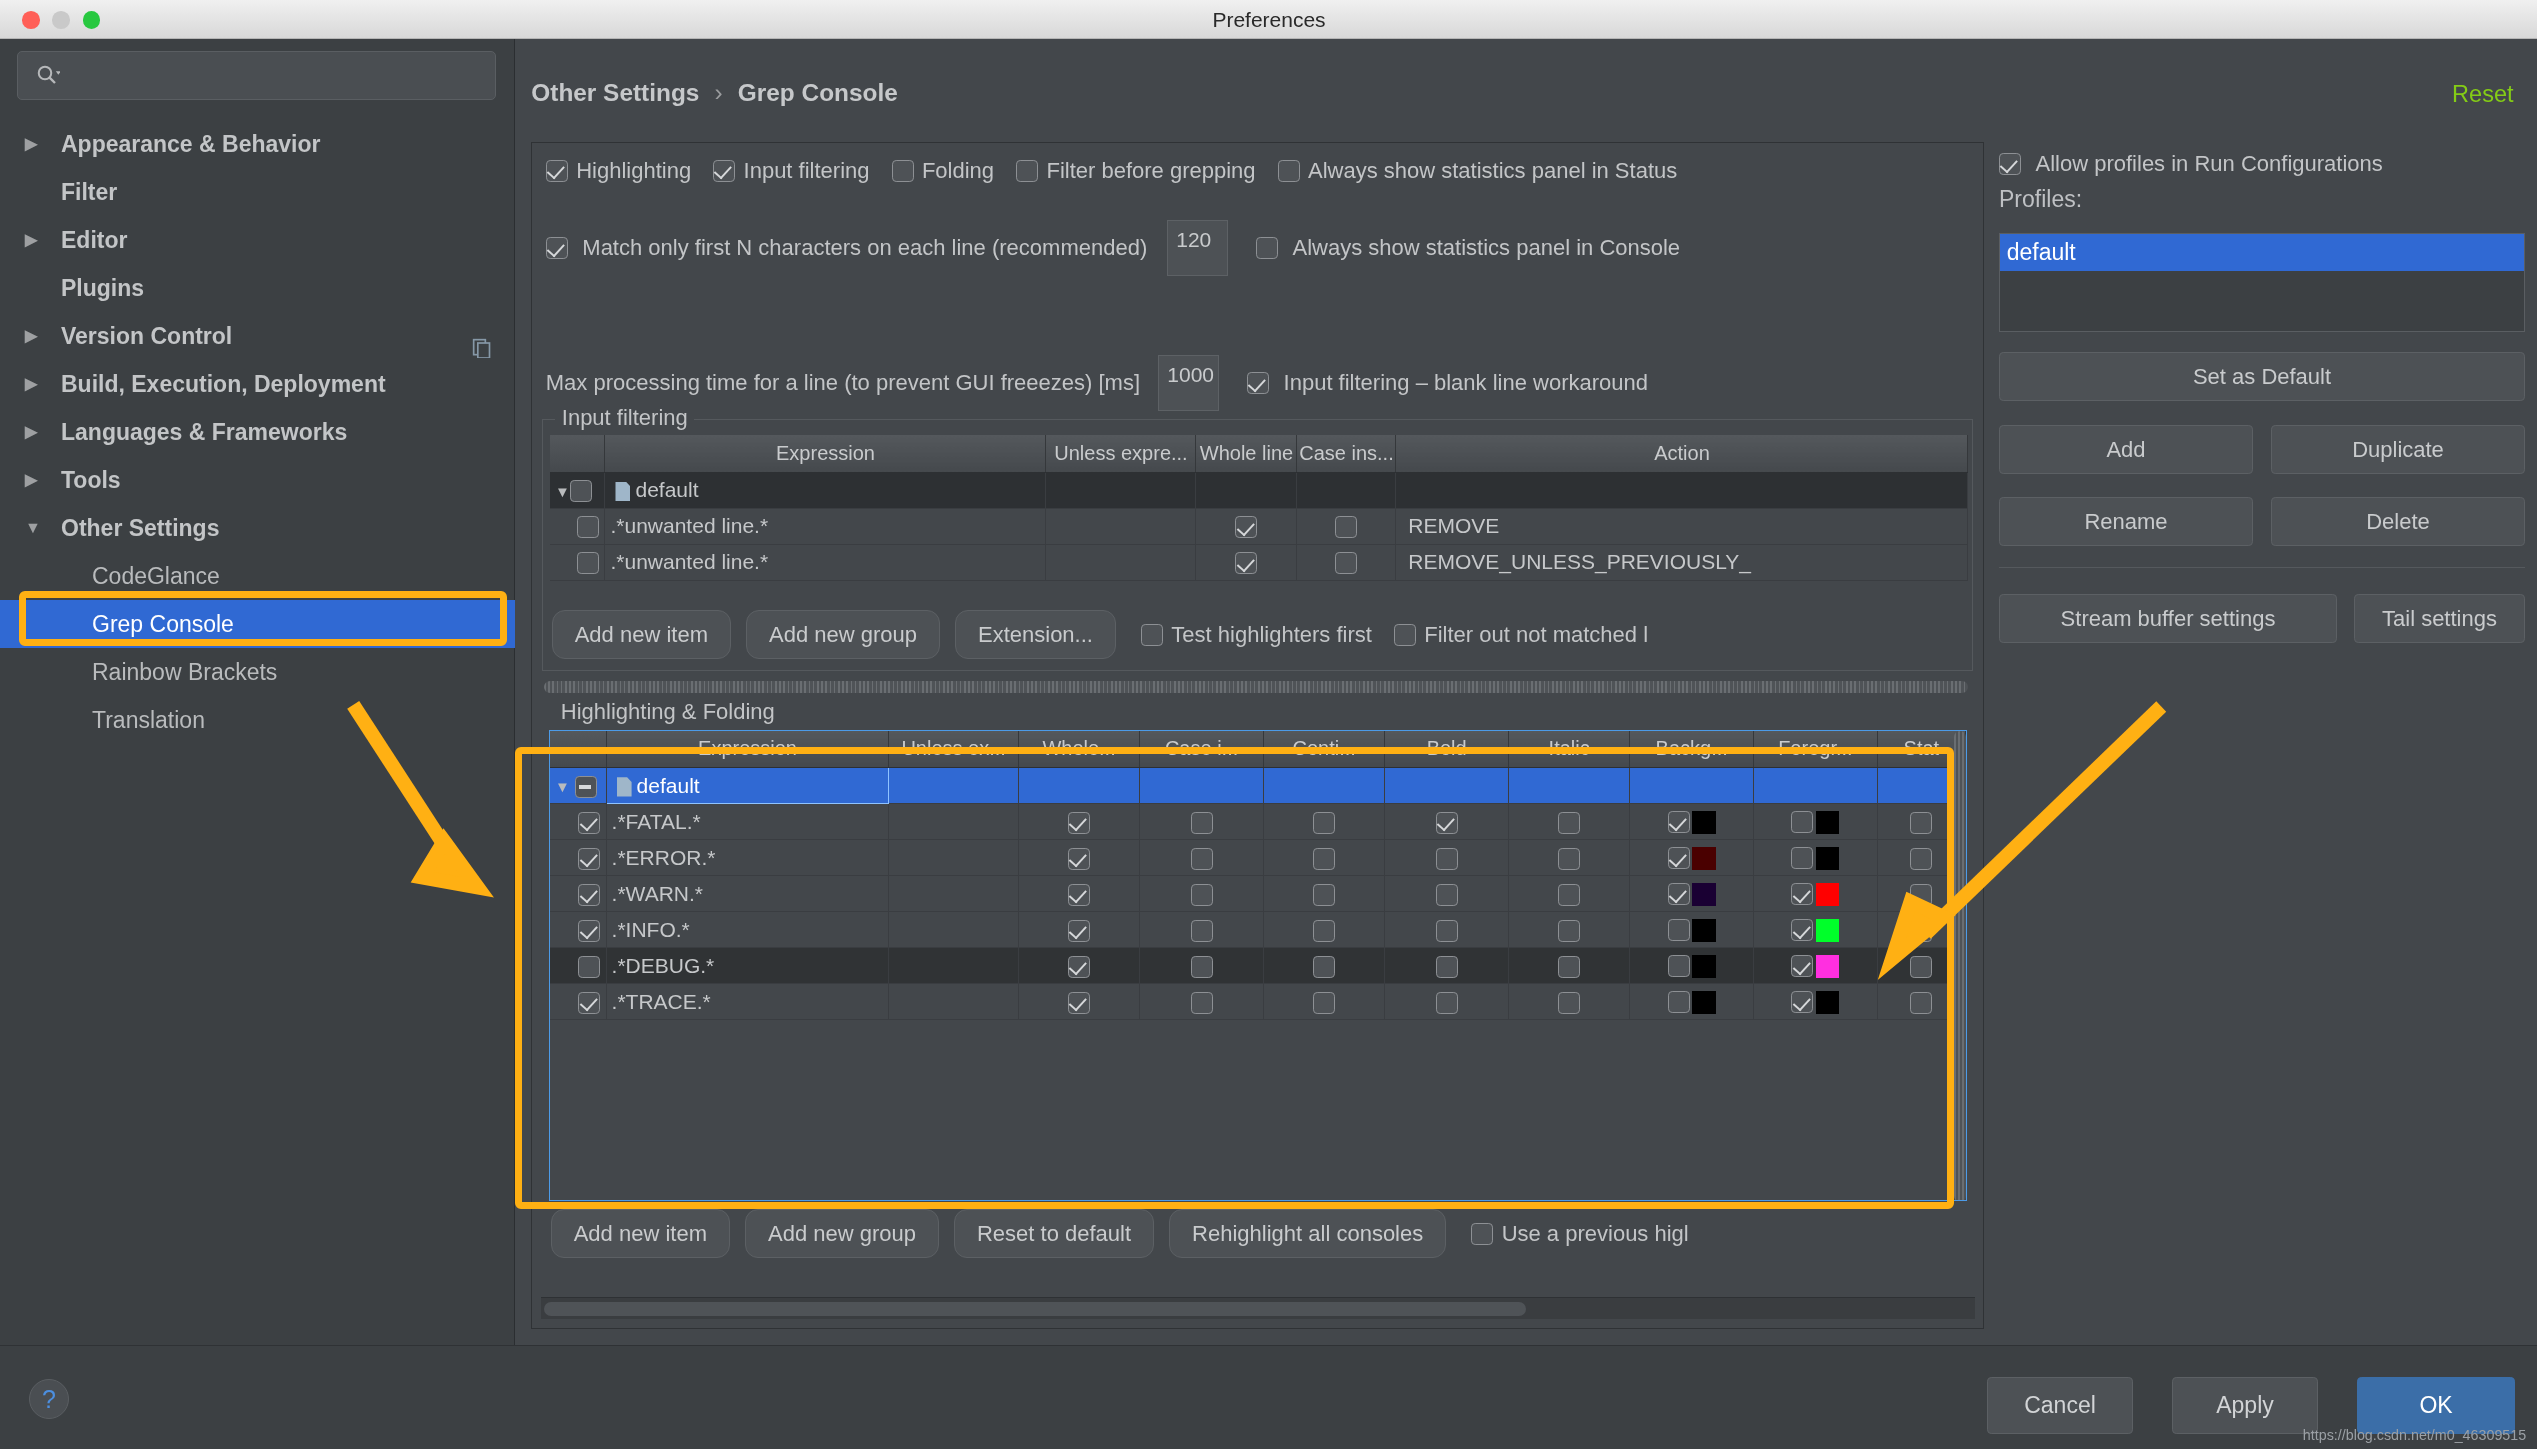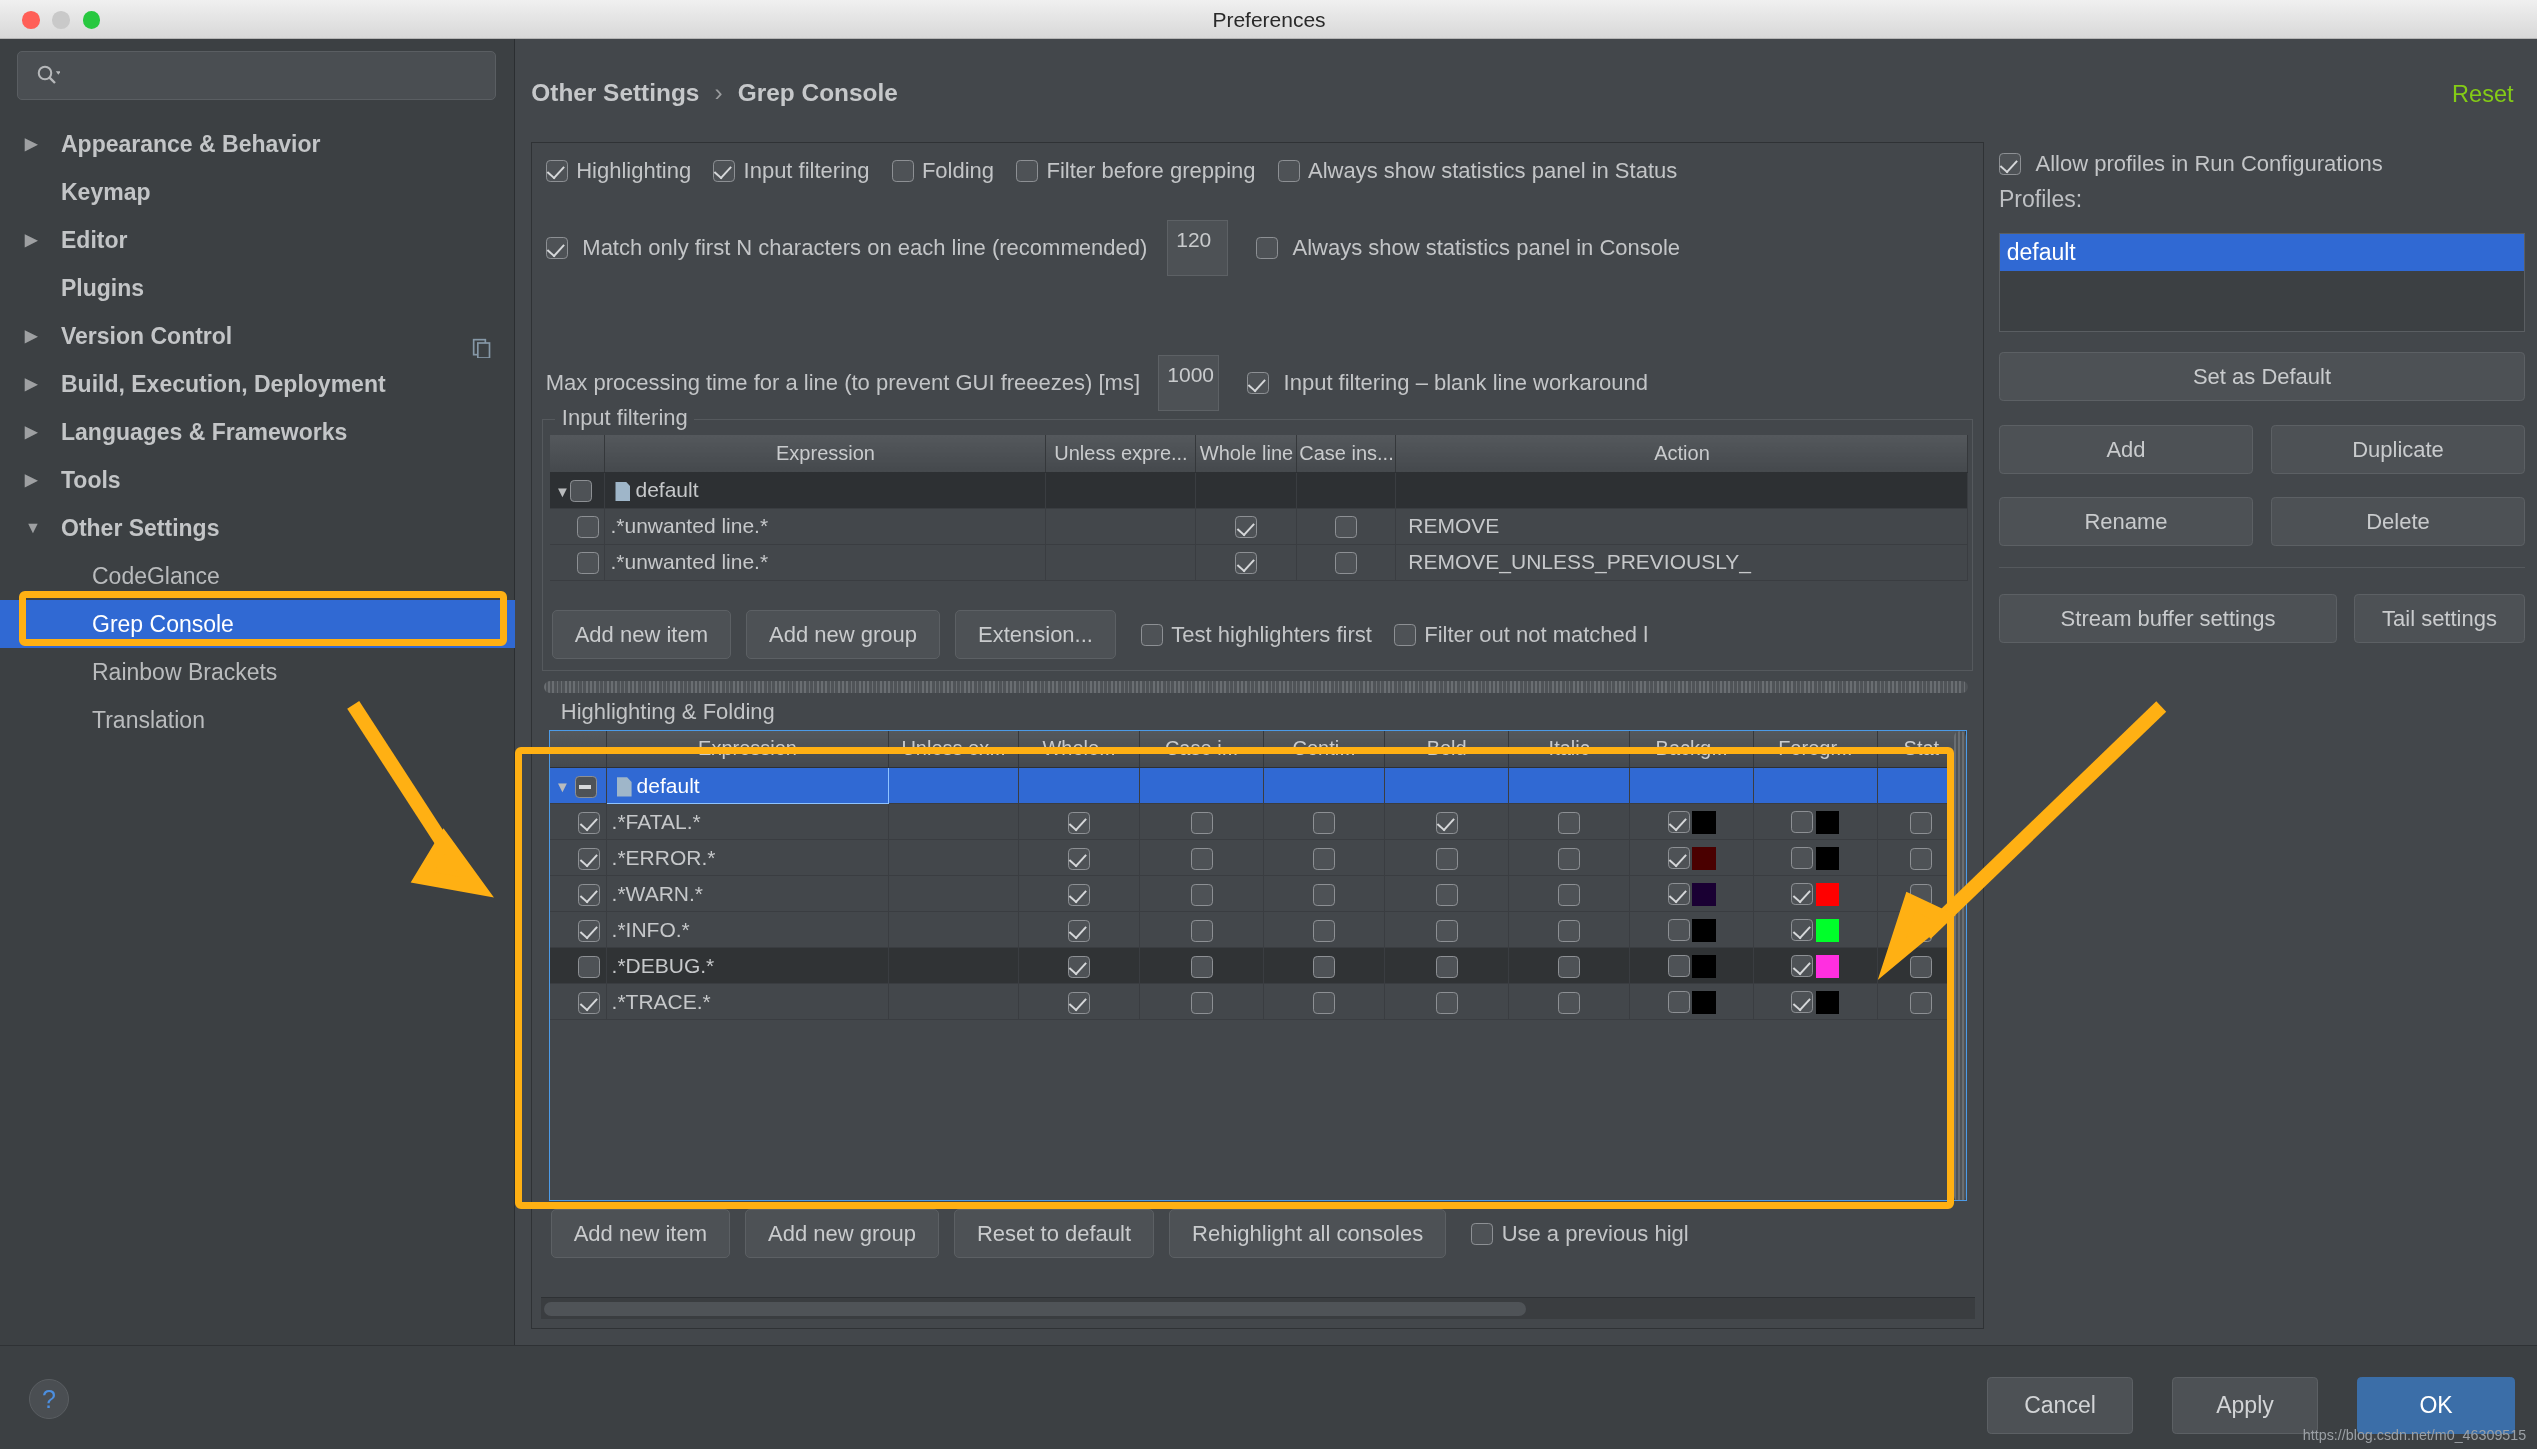--- a/index.html
+++ b/index.html
@@ -113,21 +113,21 @@
   tr.alt td { background:#303335; }
   tr.sel td { background:#3069d3; color:#fff; }
   .swatch { display:inline-block; width:23.5px; height:23.5px; vertical-align:middle; margin-left:2.5px;}
   .cellchk { text-align:center; }
   .tri { display:inline-block; font-size:15px; color:#b9bbbd; vertical-align:middle;}
   .fileic { display:inline-block; width:15px; height:19.3px; background:#9fb6c9; vertical-align:middle; margin:0 5px;
             clip-path: polygon(0 0, 70% 0, 100% 25%, 100% 100%, 0 100%); }
 
   .btn {
     display:inline-block; height:49px; line-height:47px; padding:0 22px;
-    background:#4d5155; border:0.8px solid #5c6064; border-radius:5px;
+    background:#4d5155; border:0.8px solid #5c6064; border-radius:13px;
     color:#c9cbcd; font-size:22px; text-align:center; cursor:pointer;
     vertical-align:middle;
   }
 
   
   .profcol { position:absolute; left:1482px; top:103px; width:526px; height:1187px; }
   .proflist {
     position:absolute; left:0; top:91px; width:526px; height:99px;
     background:#3c4043; border:0.8px solid #5a5e62;
   }
@@ -189,21 +189,21 @@
       <span class="mag">
         <svg viewBox="0 0 30 30">
             <circle cx="12" cy="12" r="7.5" fill="none" stroke="#b6b8ba" stroke-width="2.4"></circle>
             <line x1="17.5" y1="17.5" x2="24" y2="24" stroke="#b6b8ba" stroke-width="2.8"></line>
             <polygon points="25,10 31,10 28,14" fill="#b6b8ba"></polygon>
           </svg>
       </span>
     </div>
     <div class="tree" id="tree">
         <div class="tree-item bold"><span class="arrow">▶</span><span>Appearance &amp; Behavior</span></div>
-        <div class="tree-item bold"><span>Keymap</span></div>
+        <div class="tree-item bold"><span>Filter</span></div>
         <div class="tree-item bold"><span class="arrow">▶</span><span>Editor</span></div>
         <div class="tree-item bold"><span>Plugins</span></div>
         <div class="tree-item bold"><span class="arrow">▶</span><span>Version Control</span><span class="copy-ic"><svg viewBox="0 0 24 24" width="20" height="20">
               <rect x="2" y="2" width="14" height="18" fill="none" stroke="#9fb6c9" stroke-width="2"></rect>
               <rect x="7" y="6" width="14" height="18" fill="#3c4043" stroke="#9fb6c9" stroke-width="2"></rect>
             </svg></span></div>
         <div class="tree-item bold"><span class="arrow">▶</span><span>Build, Execution, Deployment</span></div>
         <div class="tree-item bold"><span class="arrow">▶</span><span>Languages &amp; Frameworks</span></div>
         <div class="tree-item bold"><span class="arrow">▶</span><span>Tools</span></div>
         <div class="tree-item bold"><span class="arrow">▼</span><span>Other Settings</span></div>

